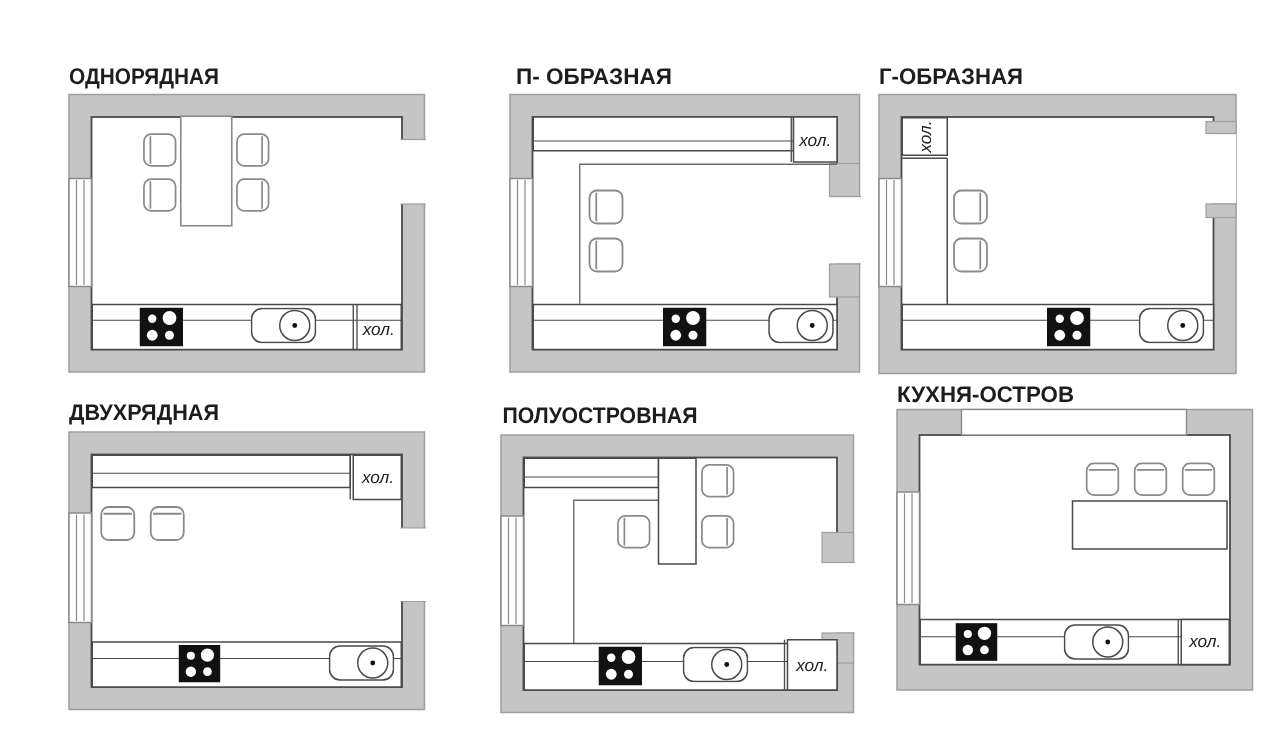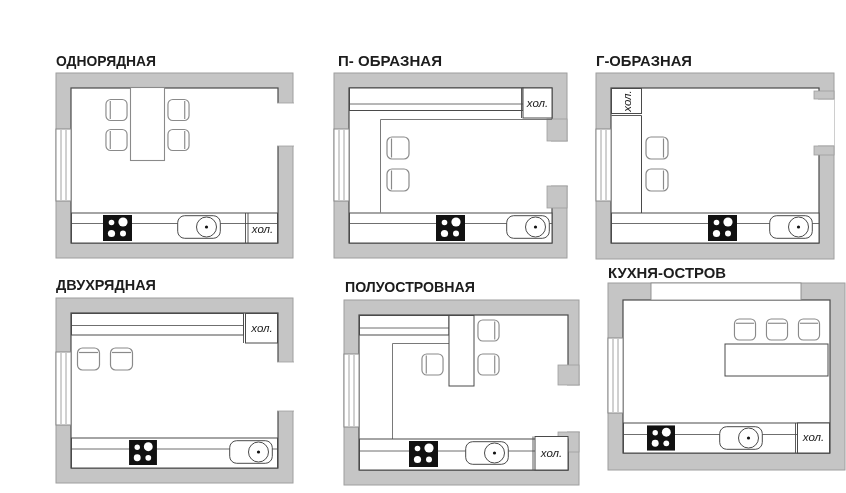--- a/index.html
+++ b/index.html
@@ -1,18 +1,18 @@
 <!DOCTYPE html>
 <html><head>
 <meta charset="utf-8">
 <style>
   html,body{margin:0;padding:0;background:#ffffff;}
   .diagram{position:relative;width:846px;height:493px;background:#ffffff;overflow:hidden;
            font-family:"Liberation Sans",sans-serif;}
-  .panel{position:absolute;margin:10px;padding:16px;}
+  .panel{position:absolute;margin:0;padding:16px;}
   .ttl{font-family:"Liberation Sans",sans-serif;font-weight:700;font-size:15px;fill:#1d1d1d;}
   .frl{font-family:"Liberation Sans",sans-serif;font-style:italic;font-size:11.5px;fill:#222;}
   svg{display:block;}
 </style>
 </head>
 <body>
 
 <div class="diagram">
 
   <svg width="0" height="0" style="position:absolute">
@@ -77,21 +77,21 @@
       <rect x="104.5" y="61.5" width="34" height="73" fill="#ffffff" stroke="#8a8a8a" stroke-width="1.1"></rect>
       <use href="#sym-chair-left" x="79" y="72" width="23" height="24"></use>
       <use href="#sym-chair-left" x="79" y="102" width="23" height="24"></use>
       <use href="#sym-chair-right" x="141" y="72" width="23" height="24"></use>
       <use href="#sym-chair-right" x="141" y="102" width="23" height="24"></use>
       <use href="#sym-stove" x="77" y="189" width="29" height="26"></use>
       <use href="#sym-sink" x="151" y="189" width="44" height="24"></use>
     </svg>
   </figure>
 
-  <figure class="panel" style="left:284px;top:0">
+  <figure class="panel" style="left:300px;top:0">
     <svg width="282" height="246" viewBox="0 0 282 246">
       <text class="ttl" x="28" y="40" textLength="104" lengthAdjust="spacingAndGlyphs">П- ОБРАЗНАЯ</text>
       <g>
         <rect x="24" y="47" width="233" height="15" fill="#c5c5c5"></rect>
         <rect x="24" y="217" width="233" height="15" fill="#c5c5c5"></rect>
         <rect x="24" y="47" width="15" height="185" fill="#c5c5c5"></rect>
         <rect x="242" y="47" width="15" height="185" fill="#c5c5c5"></rect>
         <rect x="24" y="47" width="233" height="185" fill="none" stroke="#9e9e9e" stroke-width="1"></rect>
       </g>
       <rect x="39" y="62" width="203" height="155" fill="#ffffff" stroke="#4a4a4a" stroke-width="1.2"></rect>

